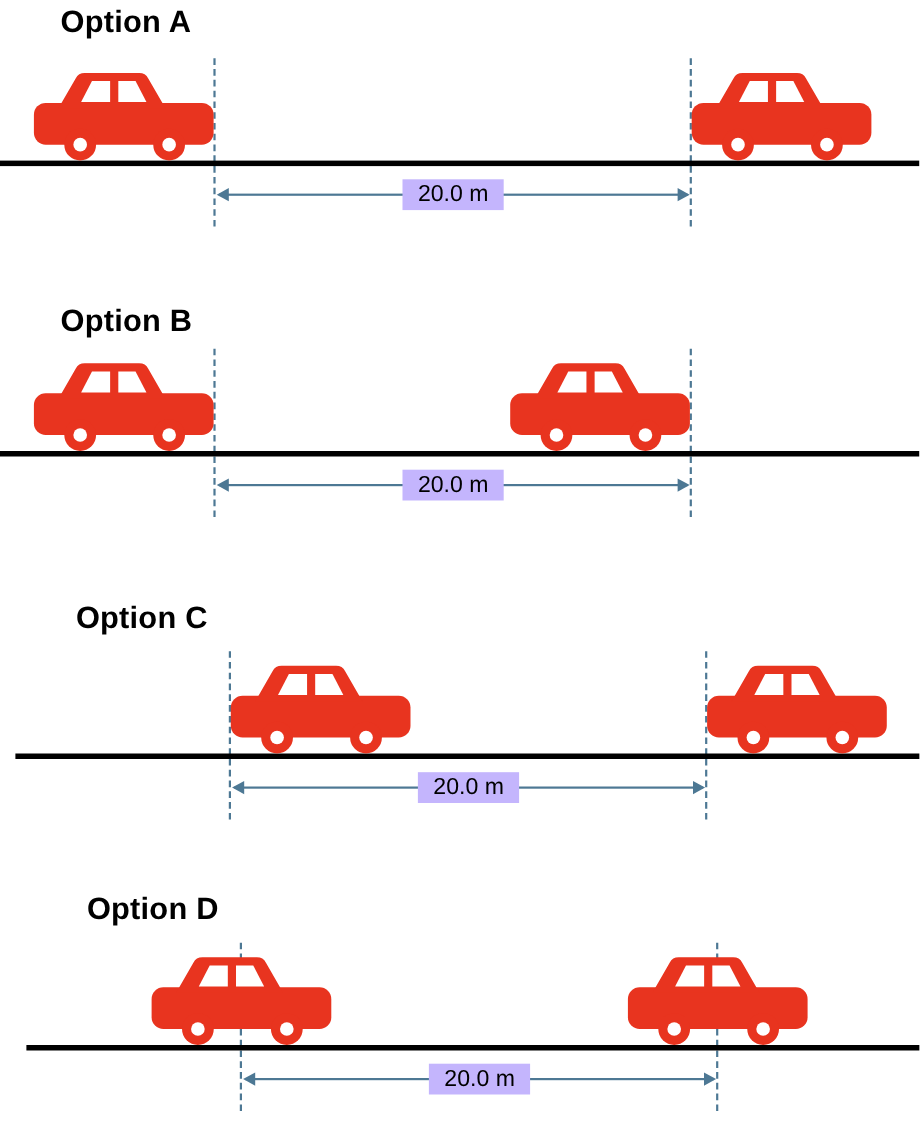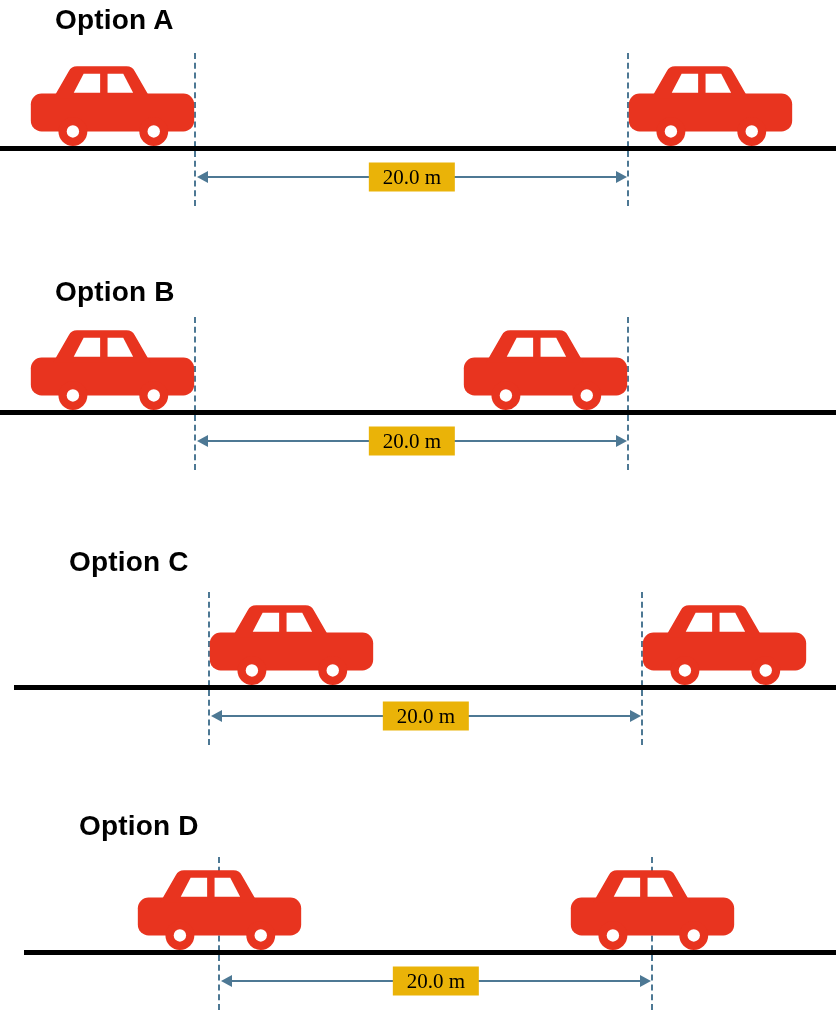--- a/index.html
+++ b/index.html
@@ -85,24 +85,23 @@
     border-top: 6px solid transparent;
     border-bottom: 6px solid transparent;
   }
   .ah-l { left: 0; border-right: 11px solid var(--measure-color); }
   .ah-r { right: 0; border-left: 11px solid var(--measure-color); }
   .mlabel {
     position: absolute;
     left: 50%;
     top: 0;
     transform: translate(-50%, -50%);
-    background: #eab308;
+    background: #c4b5fd;
     padding: 2px 14px;
     white-space: nowrap;
-    font-family: Liberation Serif, serif;
   }
 
   
   .opt-a .title { top: 4px; }
   .opt-a .road  { top: 146px; }
   .opt-a .car   { top: 62px; }
   .opt-a .car-l { left: 30px; }
   .opt-a .car-r { left: 628px; }
   .opt-a .vline { top: 53px; height: 153px; }
   .opt-a .measure { top: 177px; }

